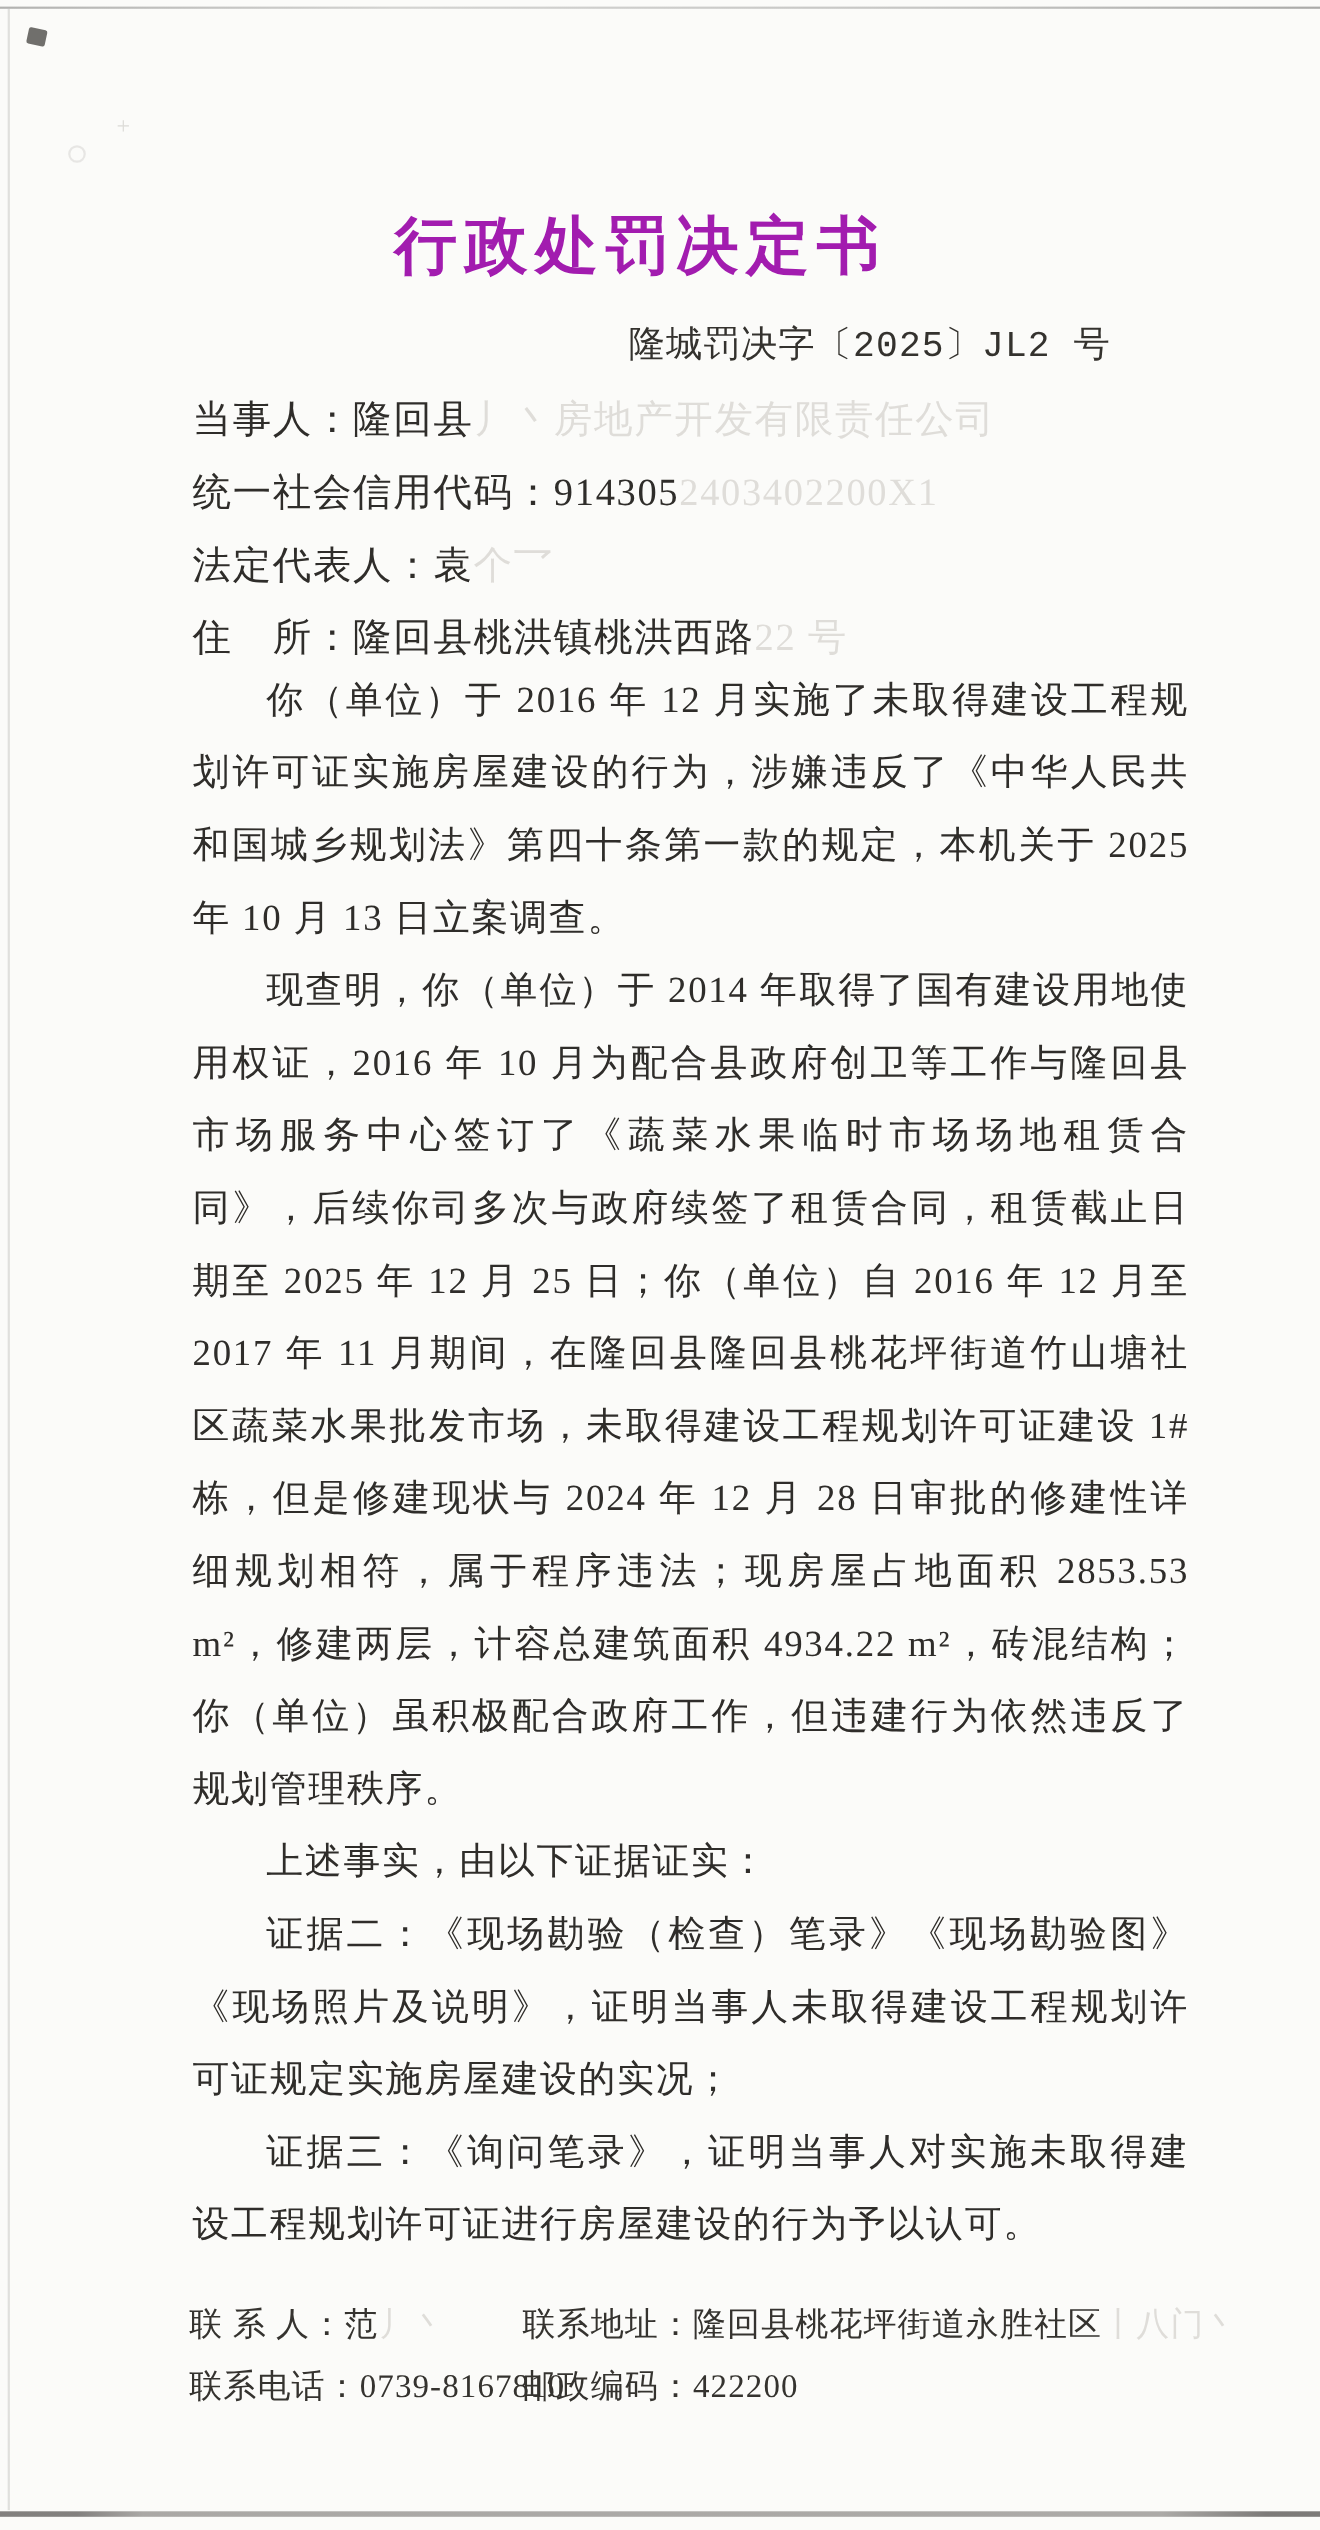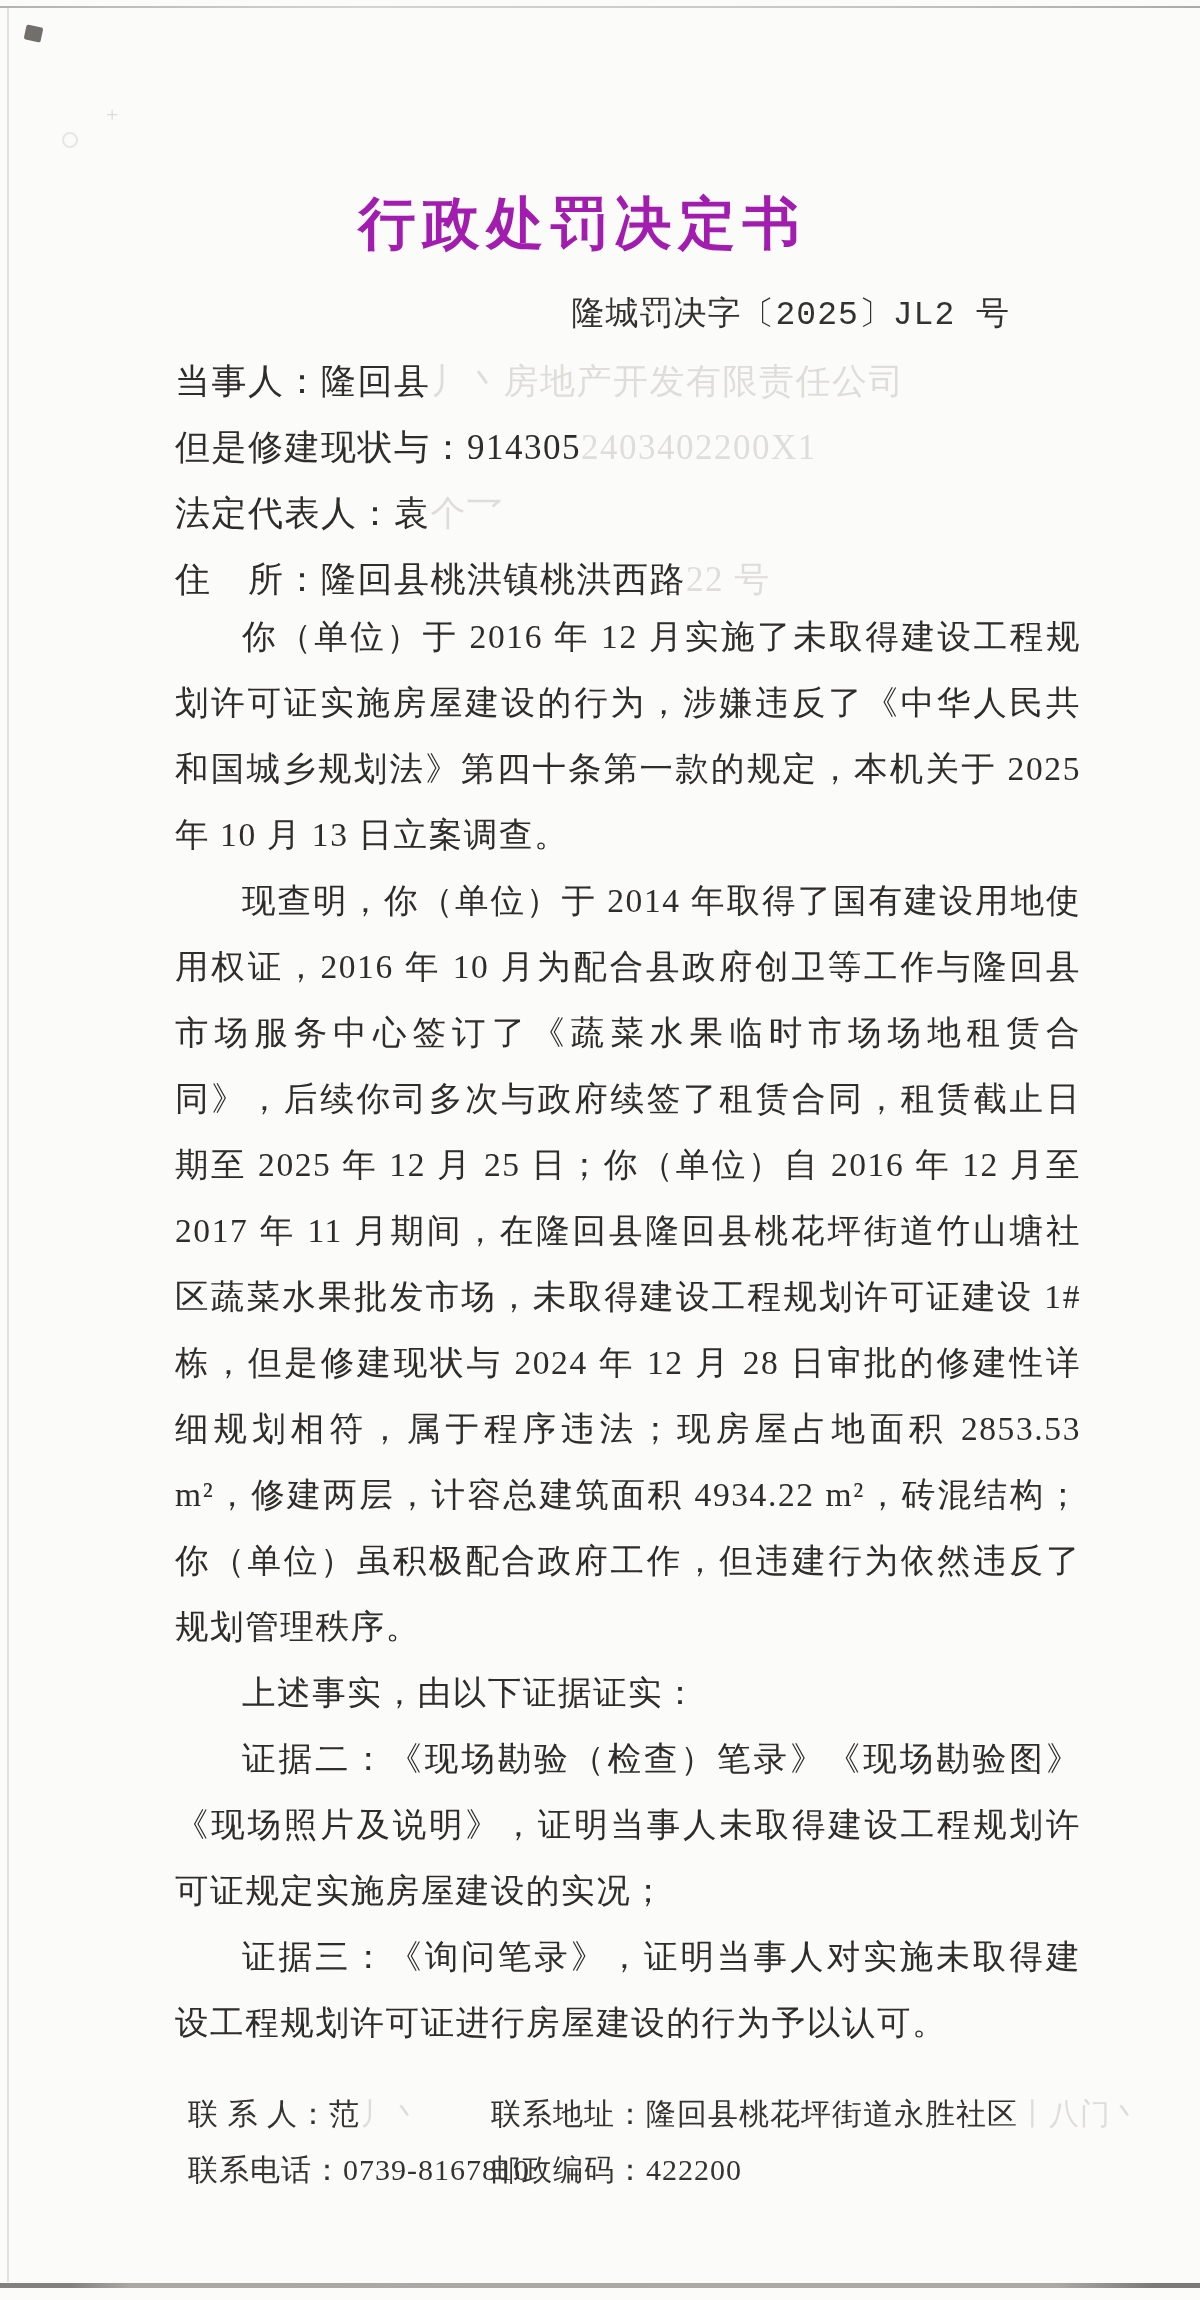--- a/index.html
+++ b/index.html
@@ -32,21 +32,21 @@
   }
   .info{position:absolute;left:175px;top:349px;width:920px;font-size:35px;}
   .info-line{position:relative;height:66px;line-height:66px;letter-spacing:1.5px;white-space:nowrap;}
   .pair2{position:absolute;left:453px;top:0;}
   .body-text{
     position:absolute;left:175px;top:604px;width:906px;
     font-size:33.5px;line-height:66px;letter-spacing:1.6px;text-align:justify;
   }
   .body-text p{margin:0;text-indent:2em;}
   .footer{position:absolute;left:172px;top:2086px;width:1000px;font-size:30px;color:#35332f;}
-  .footer-line{position:relative;height:56px;line-height:56px;white-space:nowrap;letter-spacing:1px;margin-left:16px;}
+  .footer-line{position:relative;height:56px;line-height:56px;white-space:nowrap;letter-spacing:1px;}
   .fcol2{position:absolute;left:303px;top:0;}
   .faded{color:#c9c6c0;opacity:.55;filter:blur(0.7px);}
 </style>
 </head>
 <body>
 
 <div class="page">
 
   <div class="top-edge"></div>
   <div class="left-edge"></div>
@@ -57,21 +57,21 @@
 
   <div class="title">行政处罚决定书</div>
 
   <div class="doc-number">隆城罚决字〔2025〕JL2 号</div>
 
   <div class="info">
     <div class="info-line">
       <span>当事人：</span><span>隆回县</span><span class="faded">丿丶房地产开发有限责任公司</span>
     </div>
     <div class="info-line">
-      <span>但是修建现状与：</span><span>914305</span><span class="faded">2403402200X1</span>
+      <span>统一社会信用代码：</span><span>914305</span><span class="faded">2403402200X1</span>
     </div>
     <div class="info-line">
       <span>法定代表人：</span><span>袁</span><span class="faded">个乛</span>
     </div>
     <div class="info-line">
       <span>住　所：</span><span>隆回县桃洪镇桃洪西路</span><span class="faded">22 号</span>
     </div>
   </div>
 
   <div class="body-text">

